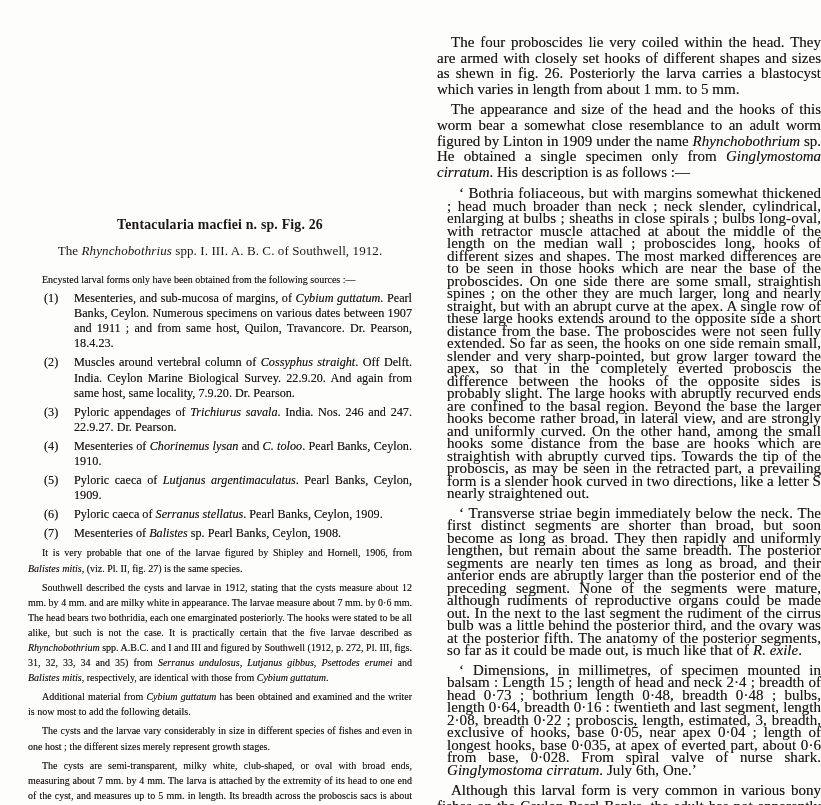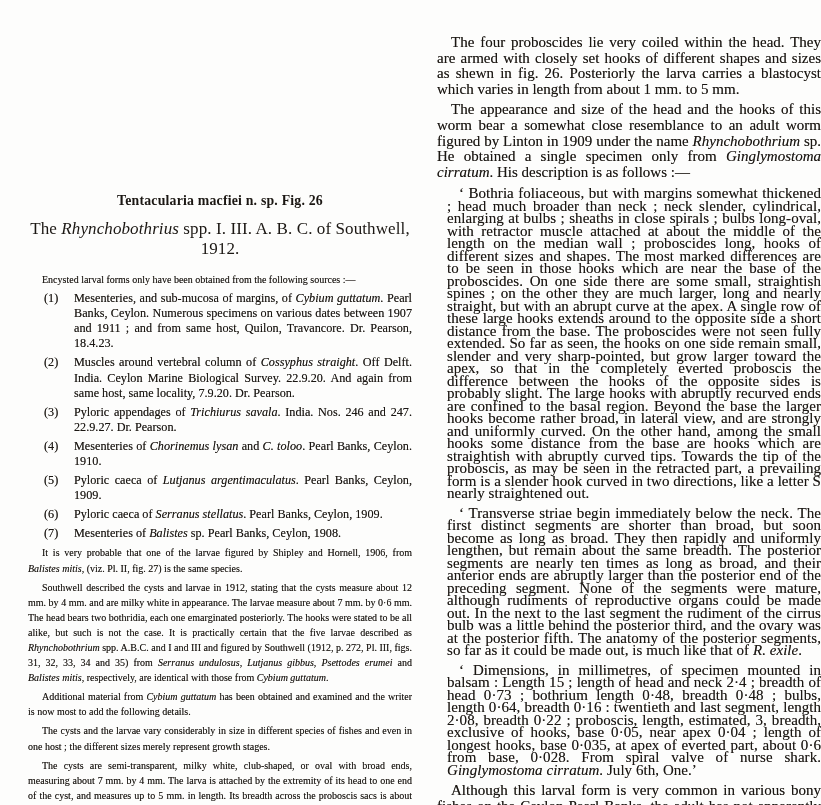--- a/index.html
+++ b/index.html
@@ -18,21 +18,21 @@
   .col{box-sizing:border-box;}
   .col-left{width:384px;margin-left:28px;padding-top:6px;}
   .col-right{width:384px;margin-left:25px;padding-top:30px;}
   
   p{margin:0;}
   .title{
     text-align:center;font-weight:bold;font-size:13.8px;
     letter-spacing:.2px;margin:2px 0 10px 0;
   }
   .subtitle{
-    text-align:center;font-size:17px;margin:0 0 13px 0;
+    text-align:center;font-size:13px;margin:0 0 13px 0;
     letter-spacing:.1px;
   }
   .para{
     font-size:10px;line-height:15.1px;text-align:justify;
     text-indent:14px;margin:4px 0;
     text-shadow:0 0 .4px rgba(27,23,19,.55);
   }
   .col-right .para{font-size:15px;line-height:15.6px;margin:5px 0;}
   .item{
     display:flex;font-size:12.2px;line-height:15.1px;

